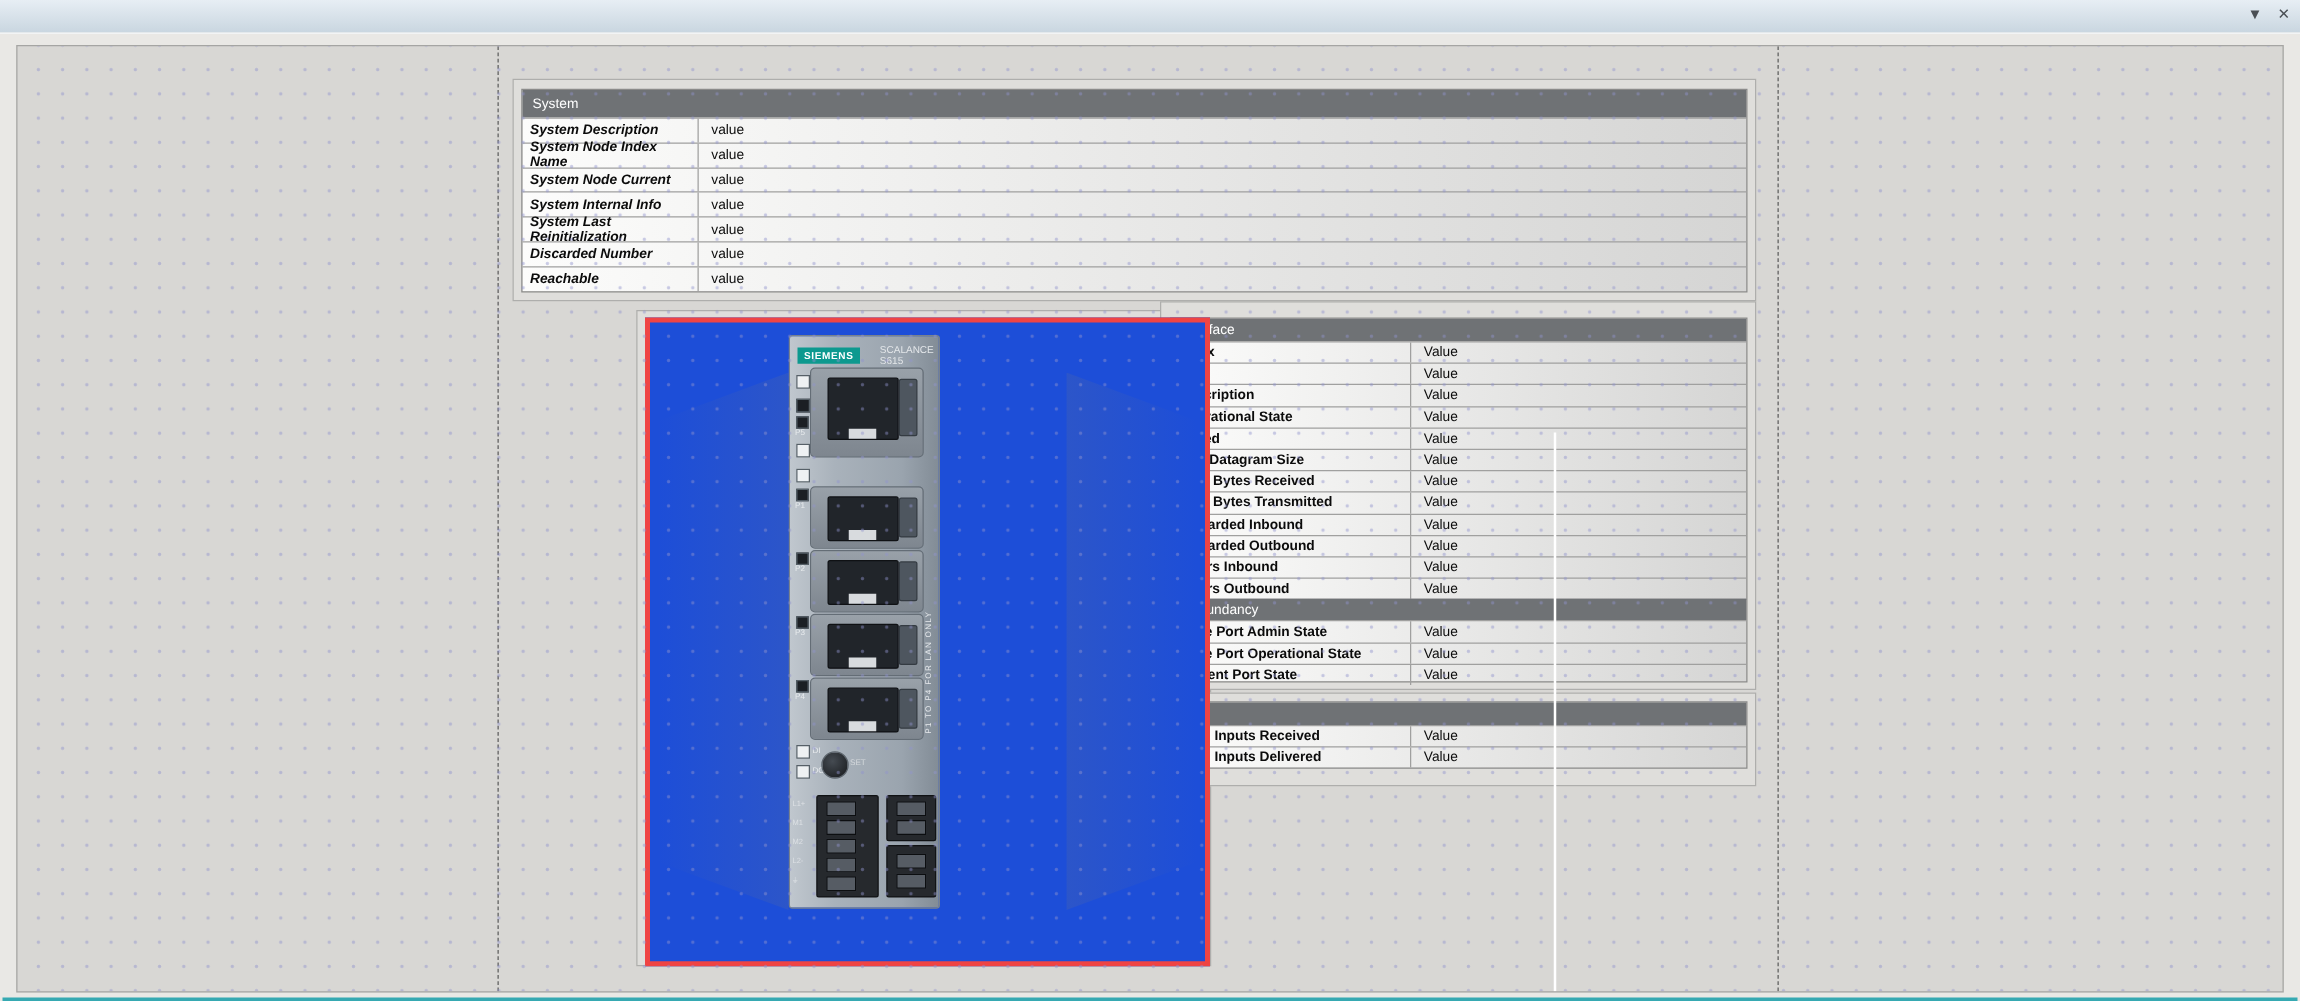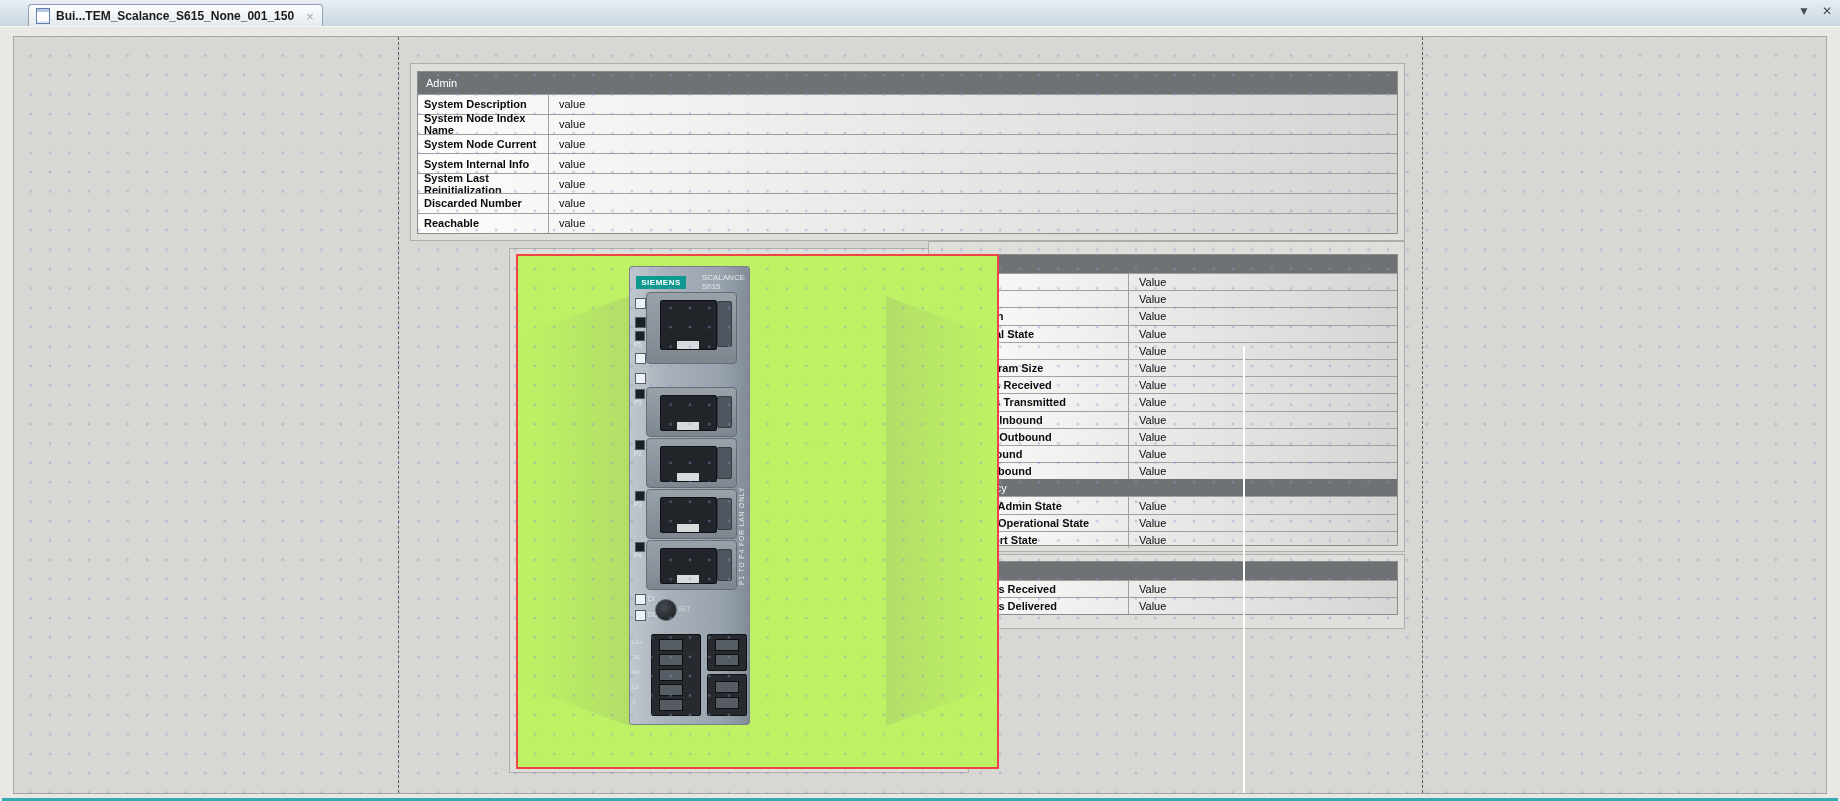--- a/index.html
+++ b/index.html
@@ -37,27 +37,27 @@
   
   .tbl{position:absolute;z-index:2;border:1px solid #8b8b8a;
     background:linear-gradient(to right,#fcfcfb,#d5d5d4);display:flex;flex-direction:column;}
   .thead{background:#6f7275;color:#ffffff;font-size:11px;display:flex;align-items:center;
     padding-left:8px;flex:0 0 auto;}
   .trow{display:flex;border-top:1px solid #a0a09f;flex:0 0 auto;}
   .tlabel{font-size:11px;font-weight:bold;color:#0b0b0b;display:flex;align-items:center;
     padding-left:6px;border-right:1px solid #a0a09f;box-sizing:border-box;}
   .tvalue{font-size:11px;color:#0b0b0b;display:flex;align-items:center;padding-left:10px;}
   .sys .trow{height:18.8px;}
-  .sys .tlabel{width:131px;}
+  .sys .tlabel{width:141px;font-style:italic;}
   .itf .trow{height:16.2px;}
   .itf .tlabel{width:192px;}
   .subhead{height:16.2px !important;border-top:1px solid #6f7275;}
 
   
-  .devimg{position:absolute;background:#bef264;border:2px solid #ef4444;z-index:2;overflow:hidden;padding-left:35px;}
+  .devimg{position:absolute;background:#1d4ed8;border:4px solid #ef4444;z-index:2;overflow:hidden;}
   .wing{position:absolute;top:40px;height:430px;width:105px;opacity:.6;}
   .wingL{left:6px;background:linear-gradient(to right,rgba(120,122,126,0),rgba(120,122,126,.28));
     clip-path:polygon(0 9%,100% 0,100% 100%,0 91%);}
   .wingR{right:6px;background:linear-gradient(to left,rgba(120,122,126,0),rgba(120,122,126,.28));
     clip-path:polygon(0 0,100% 9%,100% 91%,0 100%);}
   .devbody{position:absolute;left:111px;top:10px;width:121px;height:459px;border-radius:3px;
     background:linear-gradient(to right,#c0c7ce,#a9b2bb 30%,#9aa4ae 75%,#828c96);
     border:1px solid #79828c;box-sizing:border-box;}
   .siemens{position:absolute;left:6px;top:9px;width:50px;height:13px;background:#0d998f;
     color:#ffffff;font-size:8px;font-weight:bold;display:flex;align-items:center;justify-content:center;
@@ -87,45 +87,40 @@
   .ibandlab{position:absolute;left:0;top:3px;width:100%;text-align:center;color:#ffffff;
     font-size:11px;font-weight:bold;text-shadow:0 1px 1px rgba(0,0,0,.35);}
   .isq{position:absolute;top:17px;width:13px;height:13px;background:#eceaf2;border:2px solid #312f92;}
 </style>
 </head>
 <body>
 
 <div class="screen">
 
   <div class="tabbar">
-    <div class="tab">
-      <span class="tabicon"></span>
-      <span class="tabtitle">Bui...TEM_Scalance_S615_None_001_150</span>
-      <span class="tabclose">×</span>
-    </div>
     <div class="winctrl">
       <span>▼</span>
       <span>✕</span>
     </div>
   </div>
 
   <div class="frame">
     <div class="canvas">
 
       <div class="dash" style="left:384px;"></div>
       <div class="dash" style="left:1408px;"></div>
 
       <div class="ctr" style="left:396px;top:26px;width:993px;height:176px;"></div>
       <div class="ctr" style="left:495px;top:211px;width:458px;height:523px;"></div>
       <div class="ctr" style="left:914px;top:204px;width:475px;height:309px;"></div>
       <div class="ctr" style="left:914px;top:517px;width:475px;height:73px;"></div>
 
       <div class="tbl sys" style="left:403px;top:34px;width:979px;height:161px;">
         <div class="thead" style="height:22px;">
-          <span>Admin</span>
+          <span>System</span>
         </div>
         <div class="trow">
             <div class="tlabel">System Description</div>
             <div class="tvalue">value</div>
           </div>
         <div class="trow">
             <div class="tlabel">System Node Index Name</div>
             <div class="tvalue">value</div>
           </div>
         <div class="trow">

